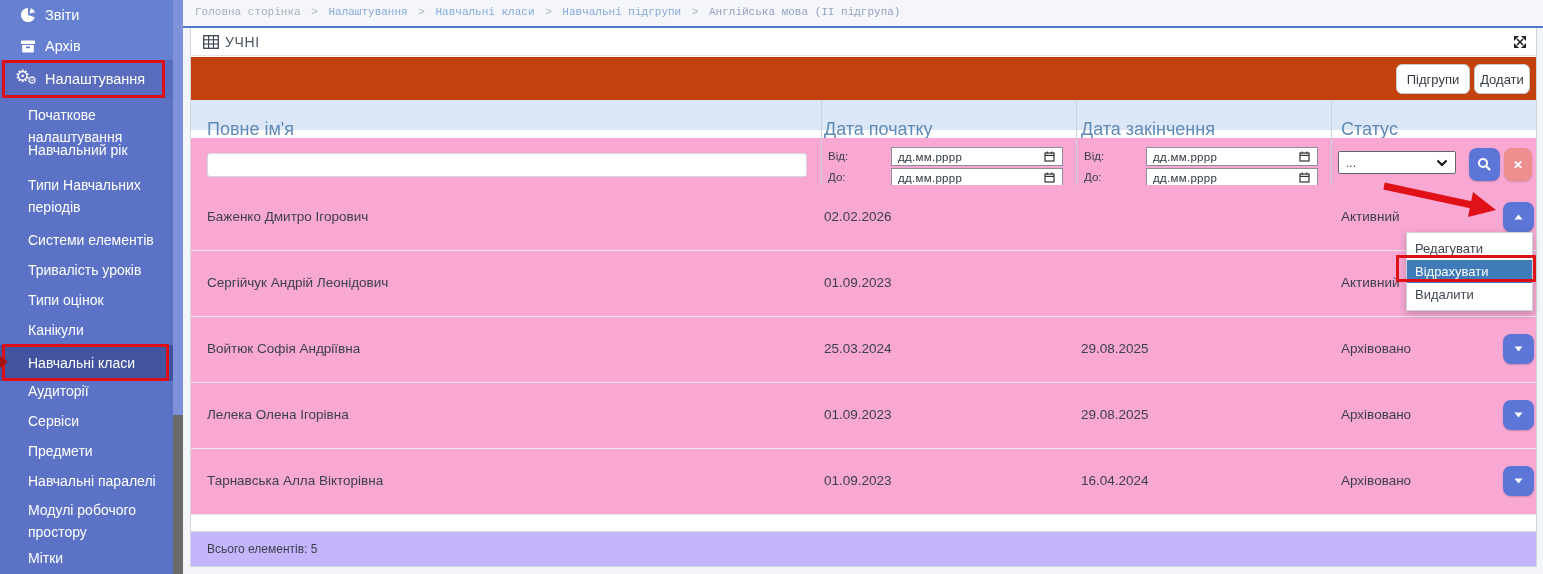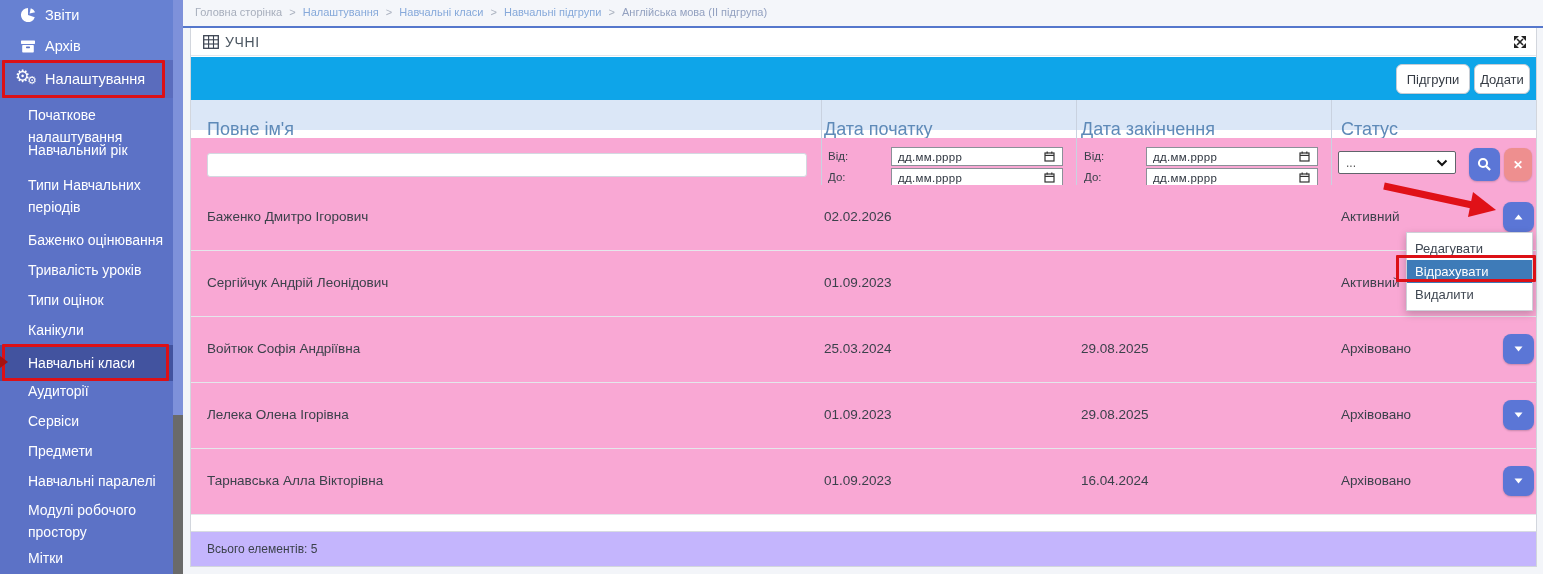--- a/index.html
+++ b/index.html
@@ -22,37 +22,37 @@
   .gear-small { position:absolute; left:10px; top:5px; font-size:11px; }
 
   .submenu-item { position:absolute; left:28px; width:138px; color:#fff; font-size:14px; line-height:22px; cursor:pointer; }
   .submenu-item.active-row { left:0; width:173px; top:345px; height:36px; background:#42539f; display:flex; align-items:center; padding-left:28px; }
 
   .sb-track { position:absolute; left:173px; top:0; width:10px; height:574px; background:#7e91da; }
   .sb-thumb { position:absolute; left:173px; top:415px; width:10px; height:159px; background:#6a6a6a; }
 
   
   .topstrip { position:absolute; left:183px; top:0; width:1360px; height:26px; background:#f4f6fa; }
-  .breadcrumb { position:absolute; left:12px; top:6px; font-size:11px; white-space:nowrap; }
+  .breadcrumb { position:absolute; left:12px; top:6px; font-size:11px; white-space:nowrap;font-family:Liberation Mono, monospace; }
   .bc { color:#86a9da; }
   .bc.muted { color:#a7aebc; }
   .bc.current { color:#93a1c0; }
   .bc-sep { color:#aab1bf; margin:0 4px; }
   .blue-line { position:absolute; left:183px; top:26px; width:1360px; height:2px; background:#5577cc; }
 
   .doodle { position:absolute; border:2px solid rgba(110,130,175,0.07); border-radius:50%; }
 
   
   .panel { position:absolute; left:190px; top:28px; width:1347px; height:539px; background:#fff; border:1px solid #d2d6dd; border-top:none; }
   .panel-header { position:absolute; left:0; top:0; width:100%; height:28px; background:#fff; border-bottom:1px solid #e2e6ec; }
   .panel-title { position:absolute; left:34px; top:6px; font-size:14px; letter-spacing:0.6px; color:#4a5560; }
   .grid-icon { position:absolute; left:12px; top:7px; }
   .expand-icon { position:absolute; right:9px; top:7px; cursor:pointer; }
 
-  .toolbar { position:absolute; left:0; top:29px; width:100%; height:43px; background:#0ea5e9;text-decoration:underline; }
+  .toolbar { position:absolute; left:0; top:29px; width:100%; height:43px; background:#c2410c;text-decoration:underline; }
   .btn { position:absolute; top:7px; height:30px; background:#fff; border:1px solid #c6ccd4; border-radius:6px; font-size:13px; color:#353b44; display:flex; align-items:center; justify-content:center; cursor:pointer; box-shadow:0 1px 1px rgba(0,0,0,0.04); }
   .btn-subgroups { right:66px; width:74px; }
   .btn-add { right:6px; width:56px; }
 
   .thead { position:absolute; left:0; top:72px; width:100%; height:30px; background:#dbe7f7; }
   .th { position:absolute; top:19px; font-size:18px; color:#5e8ab8; }
   .th-name { left:16px; } .th-start { left:633px; } .th-end { left:890px; } .th-status { left:1150px; }
 
   .filters { position:absolute; left:0; top:110px; width:100%; height:55px; background:#f9a8d4; }
   .vsep { position:absolute; width:1px; background:#c9d2e0; }
@@ -131,21 +131,21 @@
             <span class="gear-big">⚙</span>
             <span class="gear-small">⚙</span>
           </span>
       </span>
       <span class="nav-lbl">Налаштування</span>
     </div>
 
     <div class="submenu-item" style="top:104px;">Початкове налаштування</div>
     <div class="submenu-item" style="top:139px;">Навчальний рік</div>
     <div class="submenu-item" style="top:174px;">Типи Навчальних періодів</div>
-    <div class="submenu-item" style="top:229px;">Баженко оцінювання</div>
+    <div class="submenu-item" style="top:229px;">Системи елементів</div>
     <div class="submenu-item" style="top:259px;">Тривалість уроків</div>
     <div class="submenu-item" style="top:289px;">Типи оцінок</div>
     <div class="submenu-item" style="top:319px;">Канікули</div>
     <div class="submenu-item active-row">Навчальні класи</div>
     <div class="submenu-item" style="top:380px;">Аудиторії</div>
     <div class="submenu-item" style="top:410px;">Сервіси</div>
     <div class="submenu-item" style="top:440px;">Предмети</div>
     <div class="submenu-item" style="top:470px;">Навчальні паралелі</div>
     <div class="submenu-item" style="top:499px;">Модулі робочого простору</div>
     <div class="submenu-item" style="top:547px;">Мітки</div>

